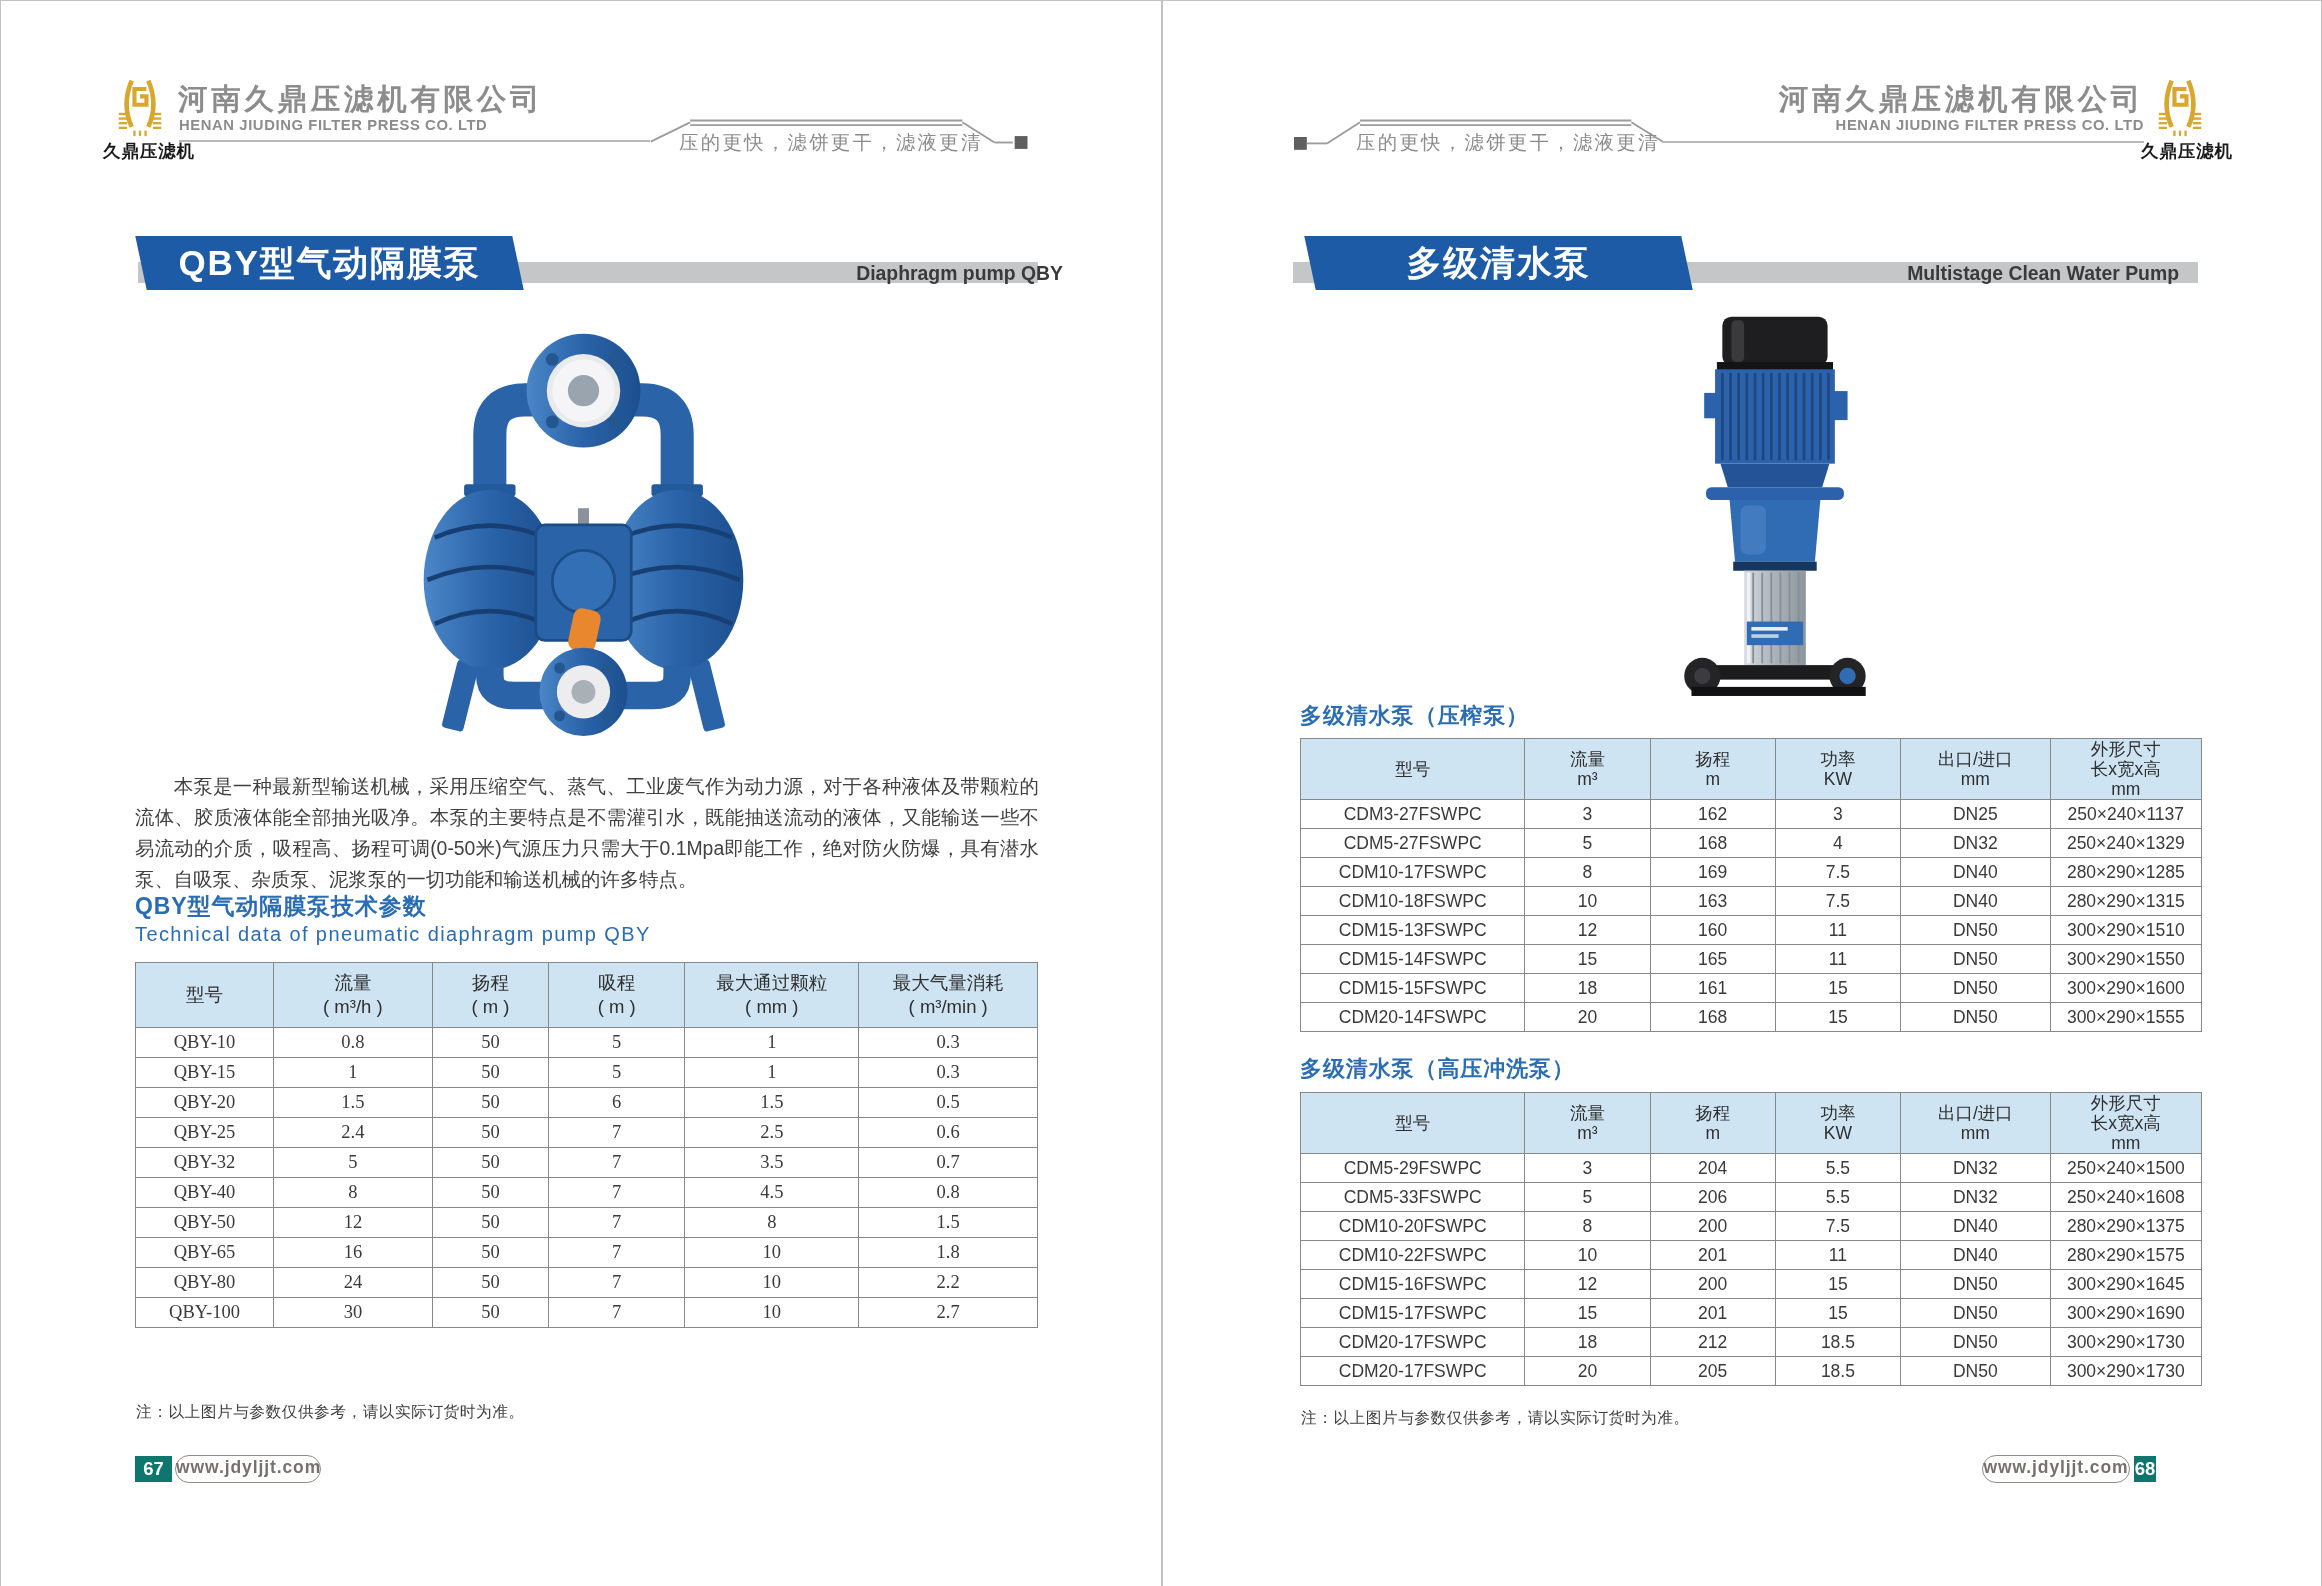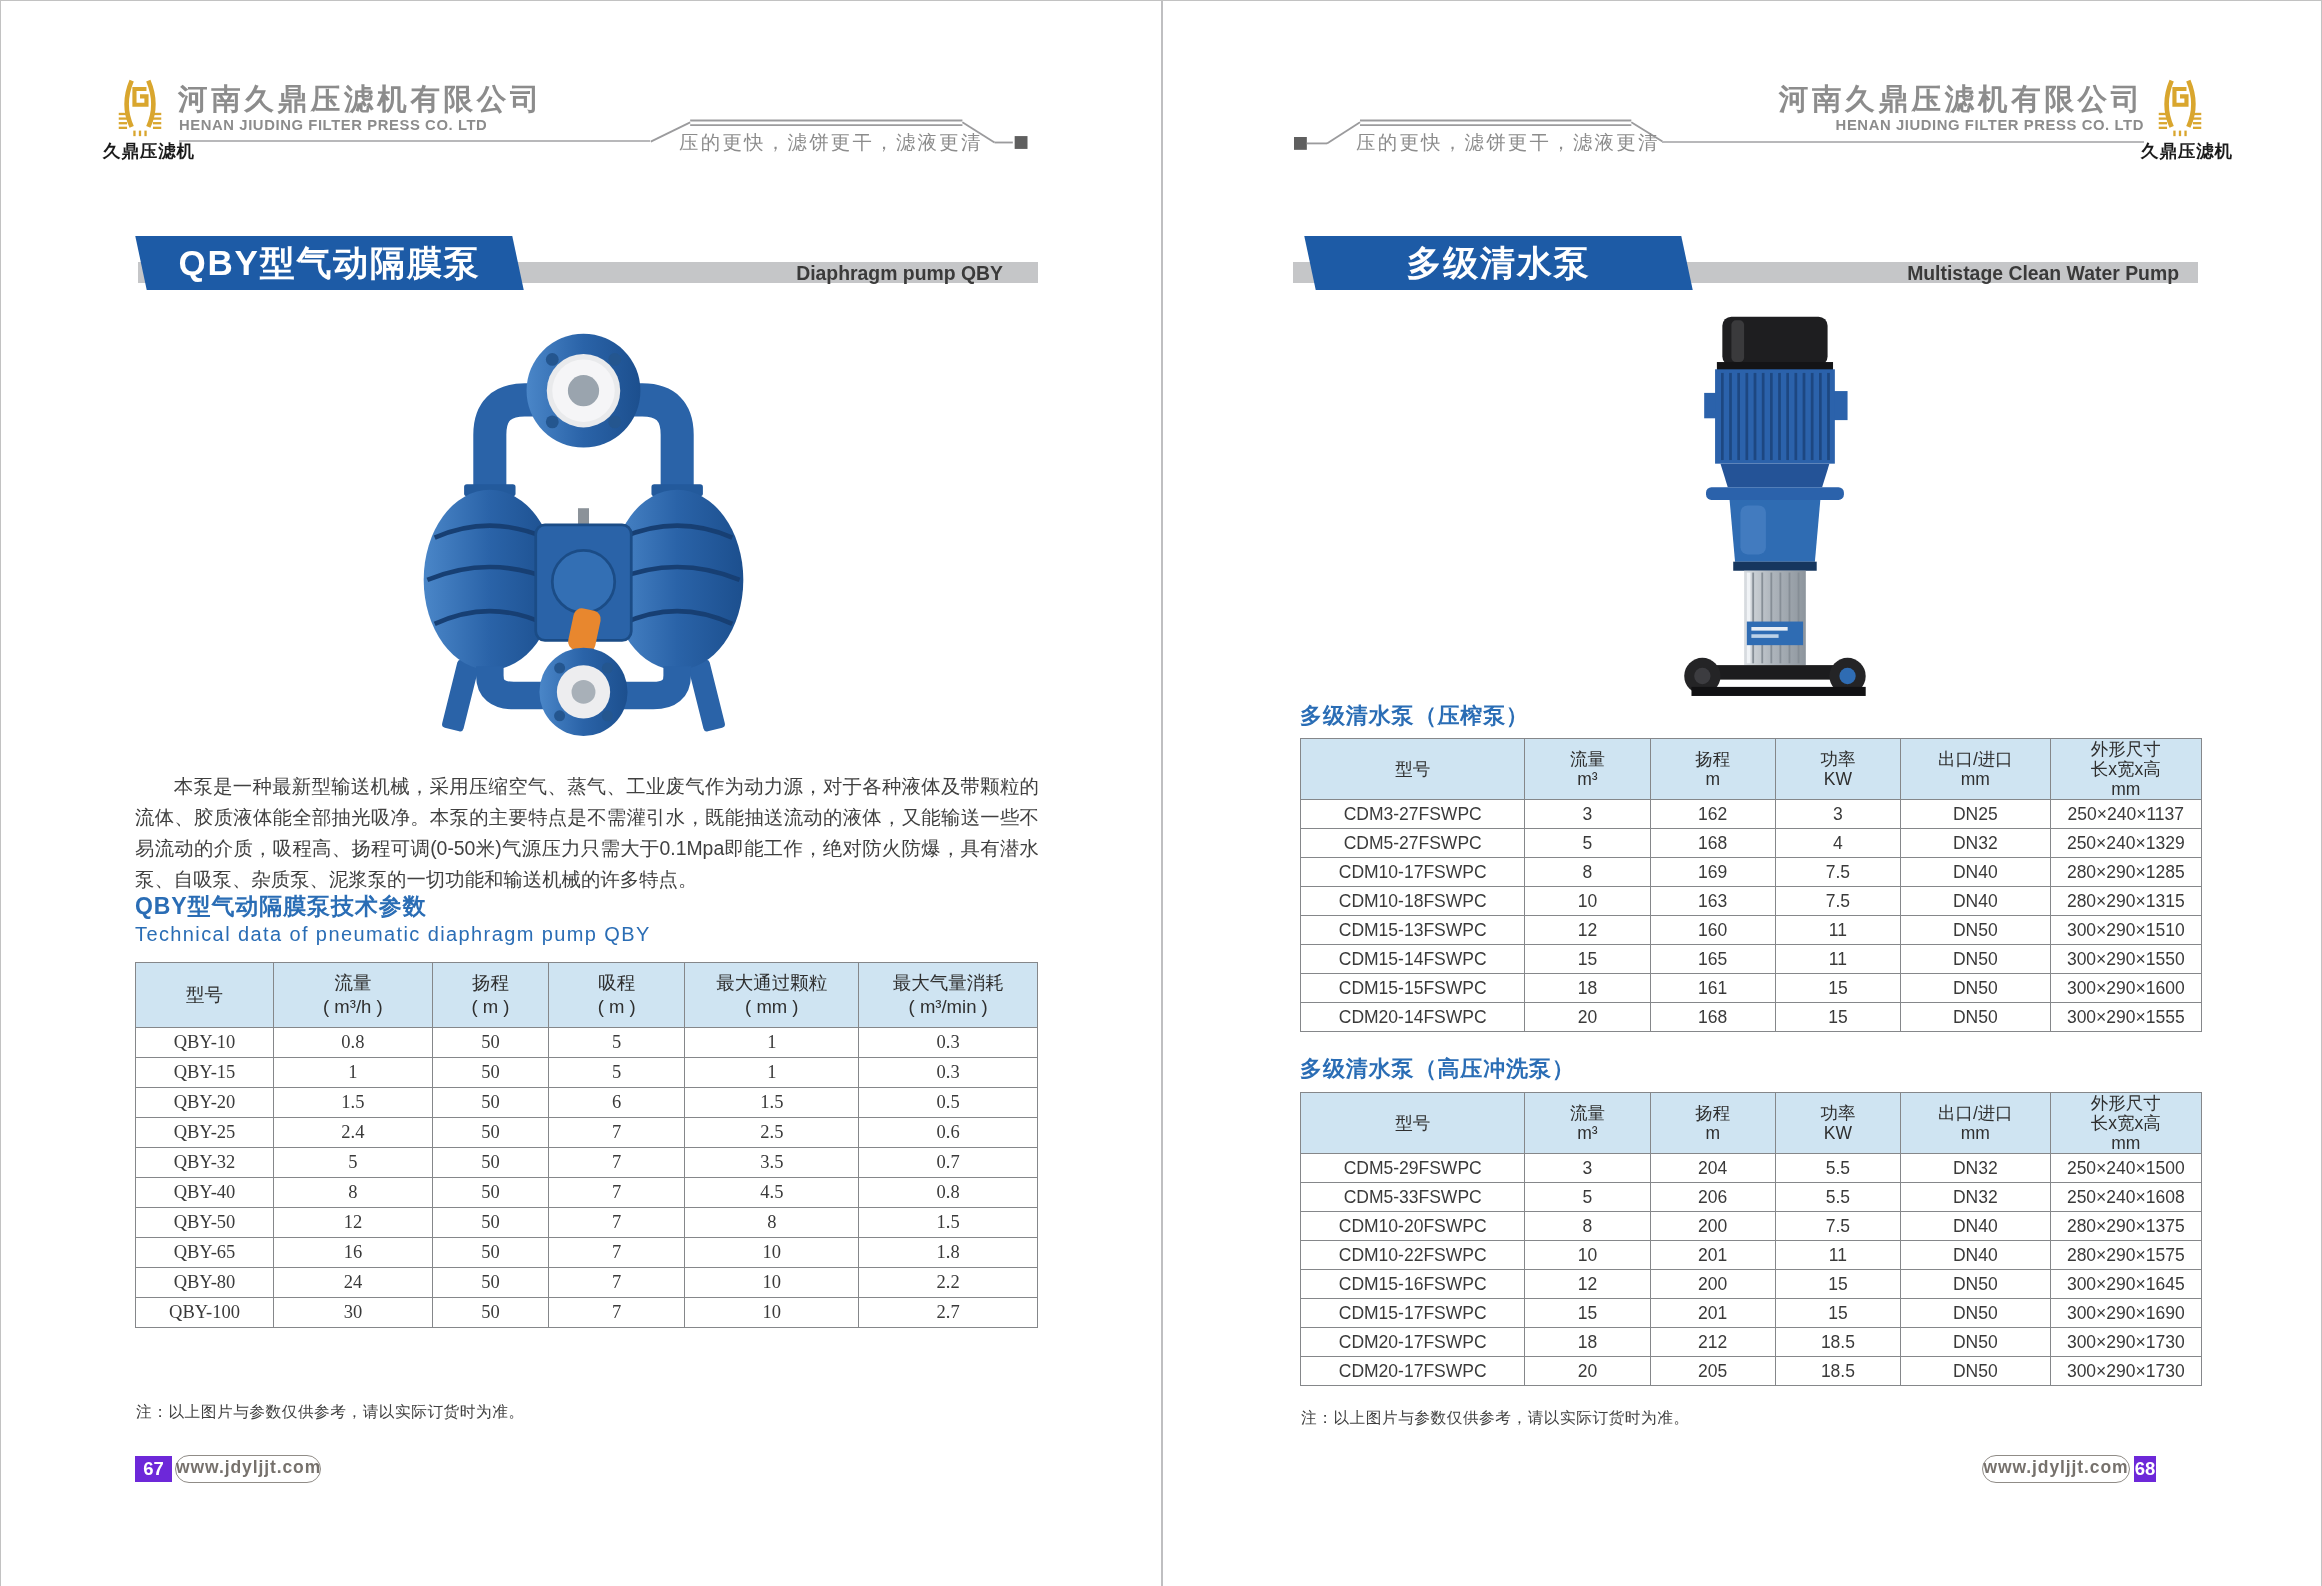--- a/index.html
+++ b/index.html
@@ -33,21 +33,21 @@
   .spec-table th { background:#cfe4f2; border:1.8px solid #85878a; font-weight:500; color:#2f2f2f; white-space:pre-line; text-align:center; vertical-align:middle; }
   .spec-table td { border:1.8px solid #85878a; text-align:center; vertical-align:middle; color:#3a3a3a; background:#fff; }
   .left-table th { font-size:18.5px; line-height:1.3; height:65px; }
   .left-table td { font-size:18.5px; height:30px;font-family:Liberation Serif, serif; }
   .right-table th { font-size:17.5px; line-height:1.15; height:57px; }
   .right-table td { font-size:17.5px; height:29px; }
 
   .note { font-size:15.7px; color:#3f3f3f; letter-spacing:0.5px; white-space:nowrap; }
 
   
-  .page-num-box { background:#6d28d9; color:#fff; font-size:18.5px; font-weight:bold; text-align:center; line-height:26px; }
+  .page-num-box { background:#0f766e; color:#fff; font-size:18.5px; font-weight:bold; text-align:center; line-height:26px; }
   .site-pill { border:1.8px solid #908c87; border-radius:14.8px; color:#76716c; font-size:17.5px; text-align:center; line-height:23px; background:#fff; letter-spacing:0.9px;font-weight:bold; }
 </style>
 </head>
 <body>
 
 <div class="canvas">
   <div class="divider"></div>
 
   <section class="page" style="left:0;">
 
@@ -84,21 +84,21 @@
         <line x1="380" y1="30" x2="400" y2="30"></line>
       </g>
       <rect x="402" y="23" width="14" height="14" fill="#5f5f5f"></rect>
     </svg>
     <div class="abs tagline" style="left:678px;top:128px;width:286px;">压的更快，滤饼更干，滤液更清</div>
 
     <div class="abs bar" style="left:137px;top:261px;width:900px;height:21px;"></div>
     <div class="abs banner-blue" style="left:140px;top:235px;width:377px;height:54px;">
       <div class="t banner-title">QBY型气动隔膜泵</div>
     </div>
-    <div class="abs banner-en" style="left:624px;top:262px;width:378px;">Diaphragm pump QBY</div>
+    <div class="abs banner-en" style="left:684px;top:262px;width:378px;">Diaphragm pump QBY</div>
 
     <svg class="abs" style="left:408px;top:305px;" width="349" height="432" viewBox="0 0 380 470">
       <defs>
         <linearGradient id="gB" x1="0" y1="0" x2="1" y2="0">
           <stop offset="0" stop-color="#4a86c8"></stop>
             <stop offset="0.5" stop-color="#2a63a8"></stop>
             <stop offset="1" stop-color="#1c4f8e"></stop>
         </linearGradient>
       </defs>
 

